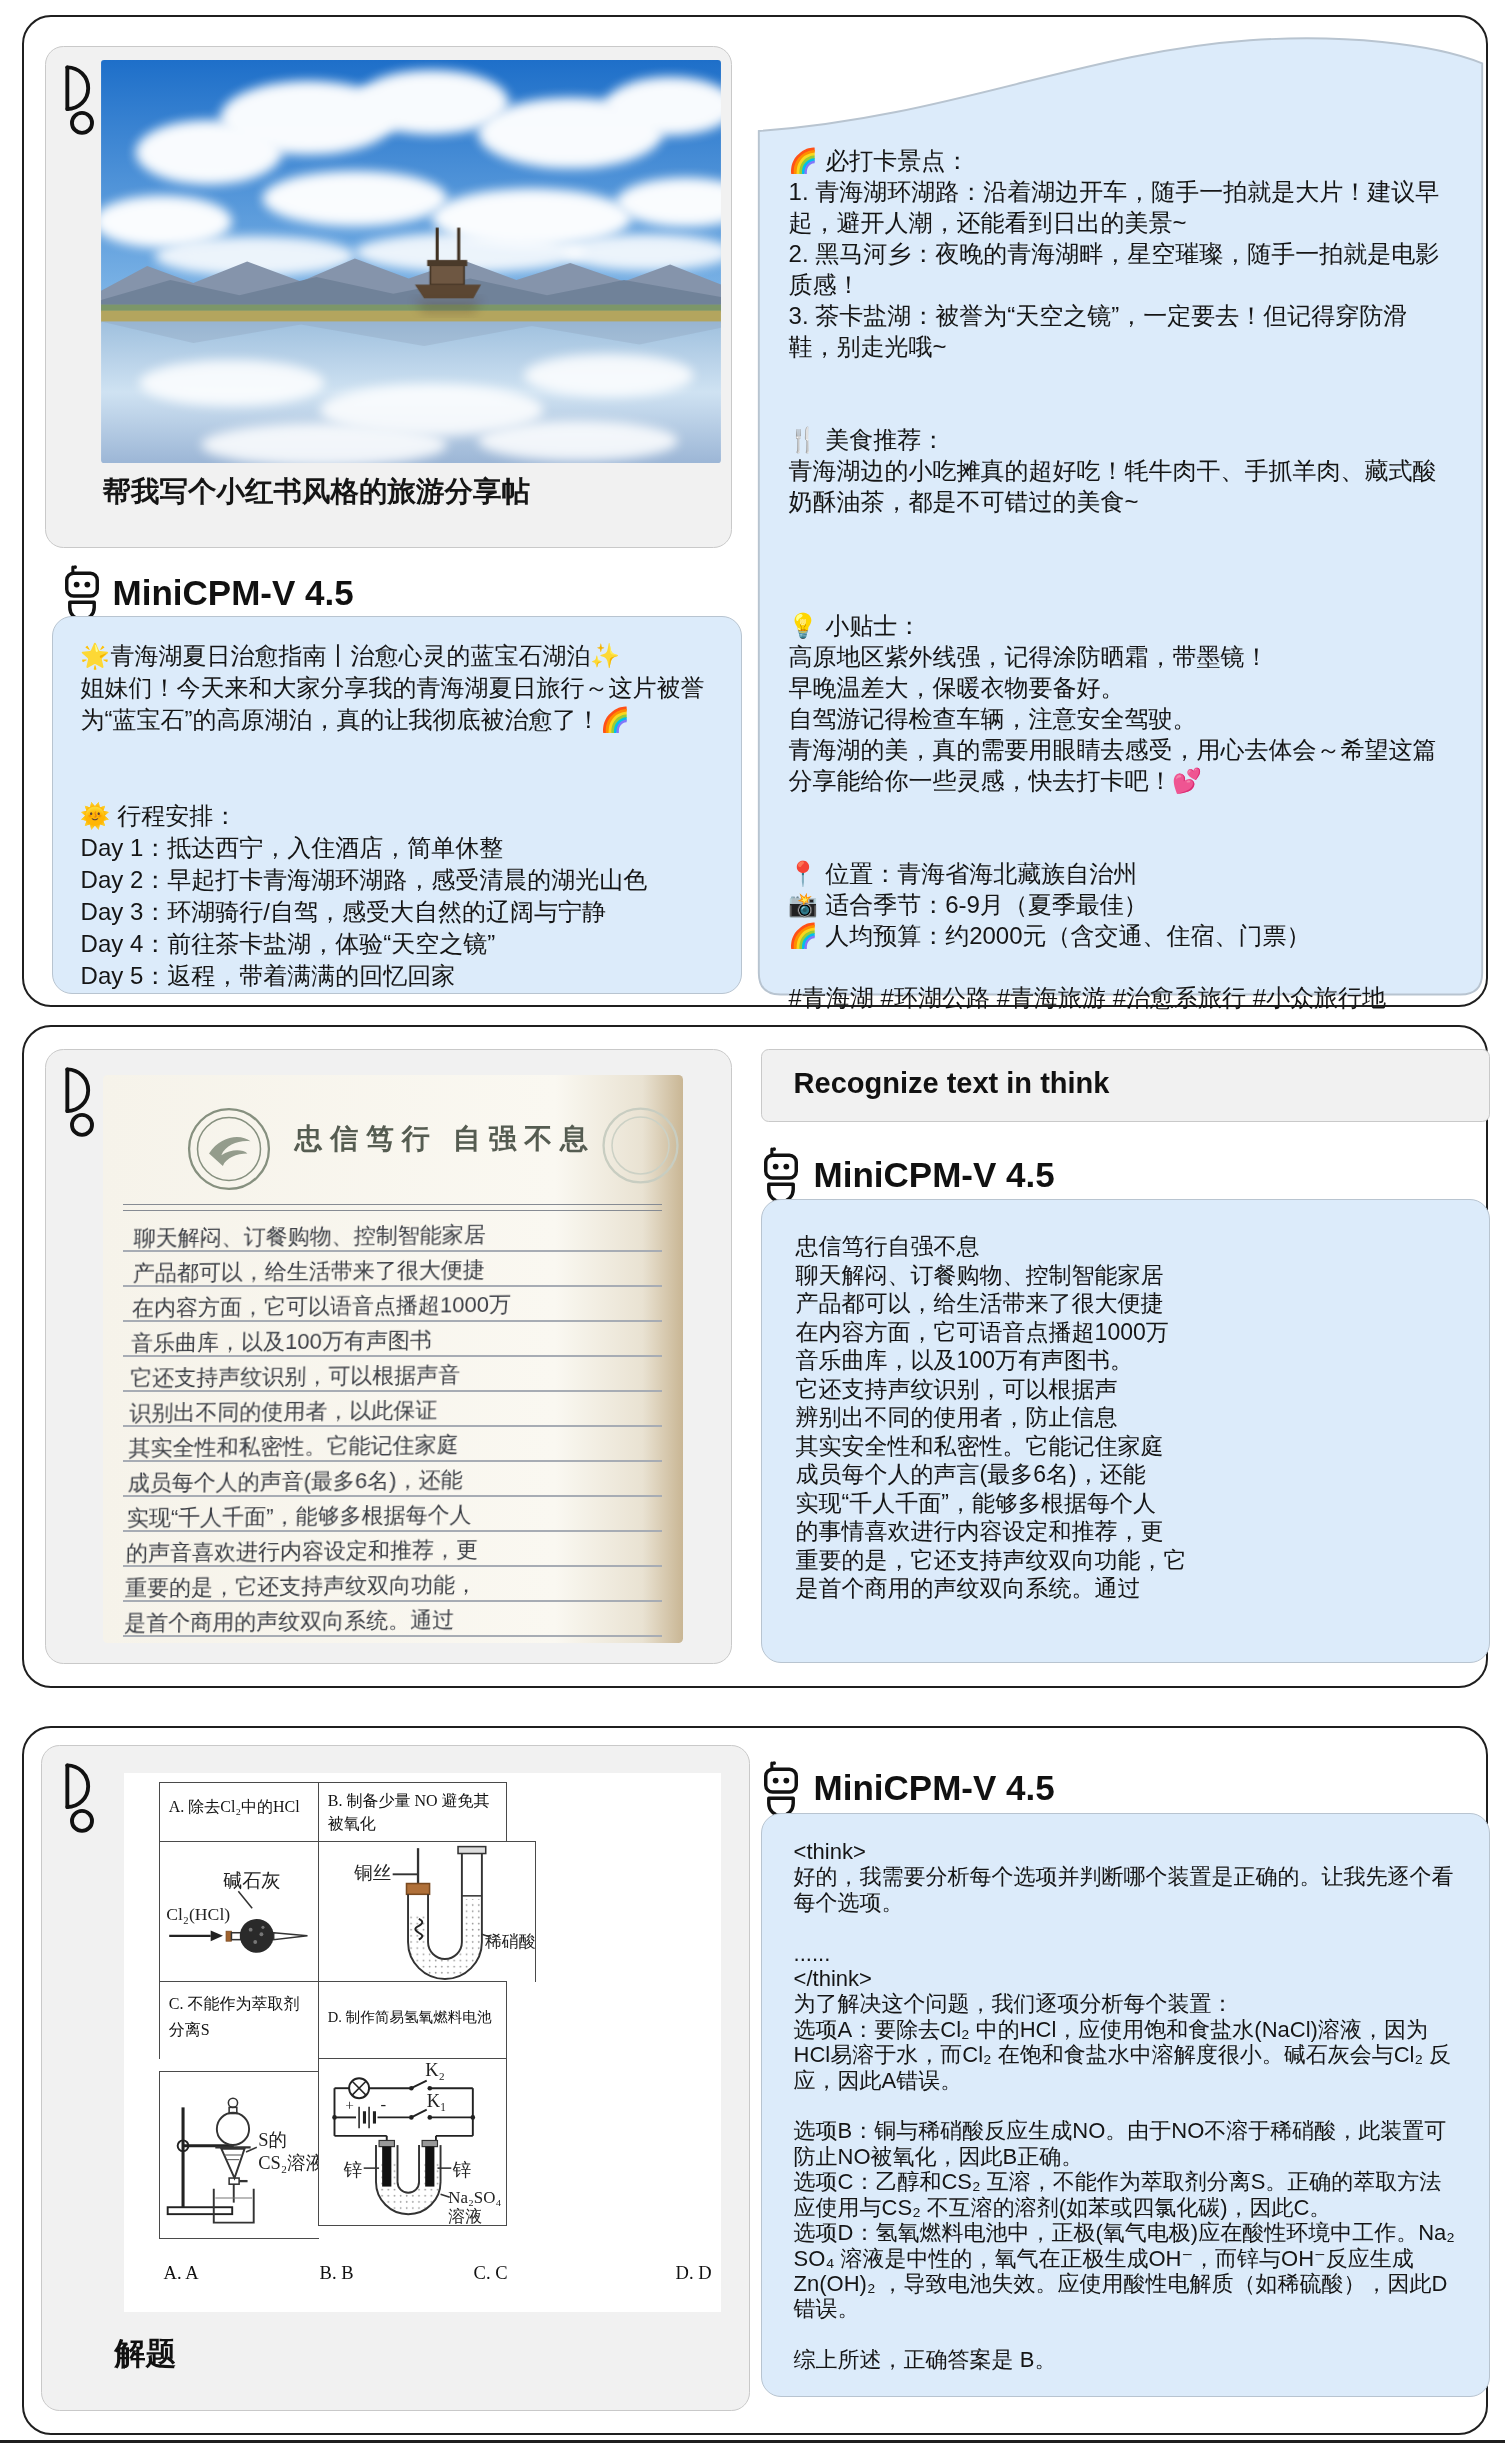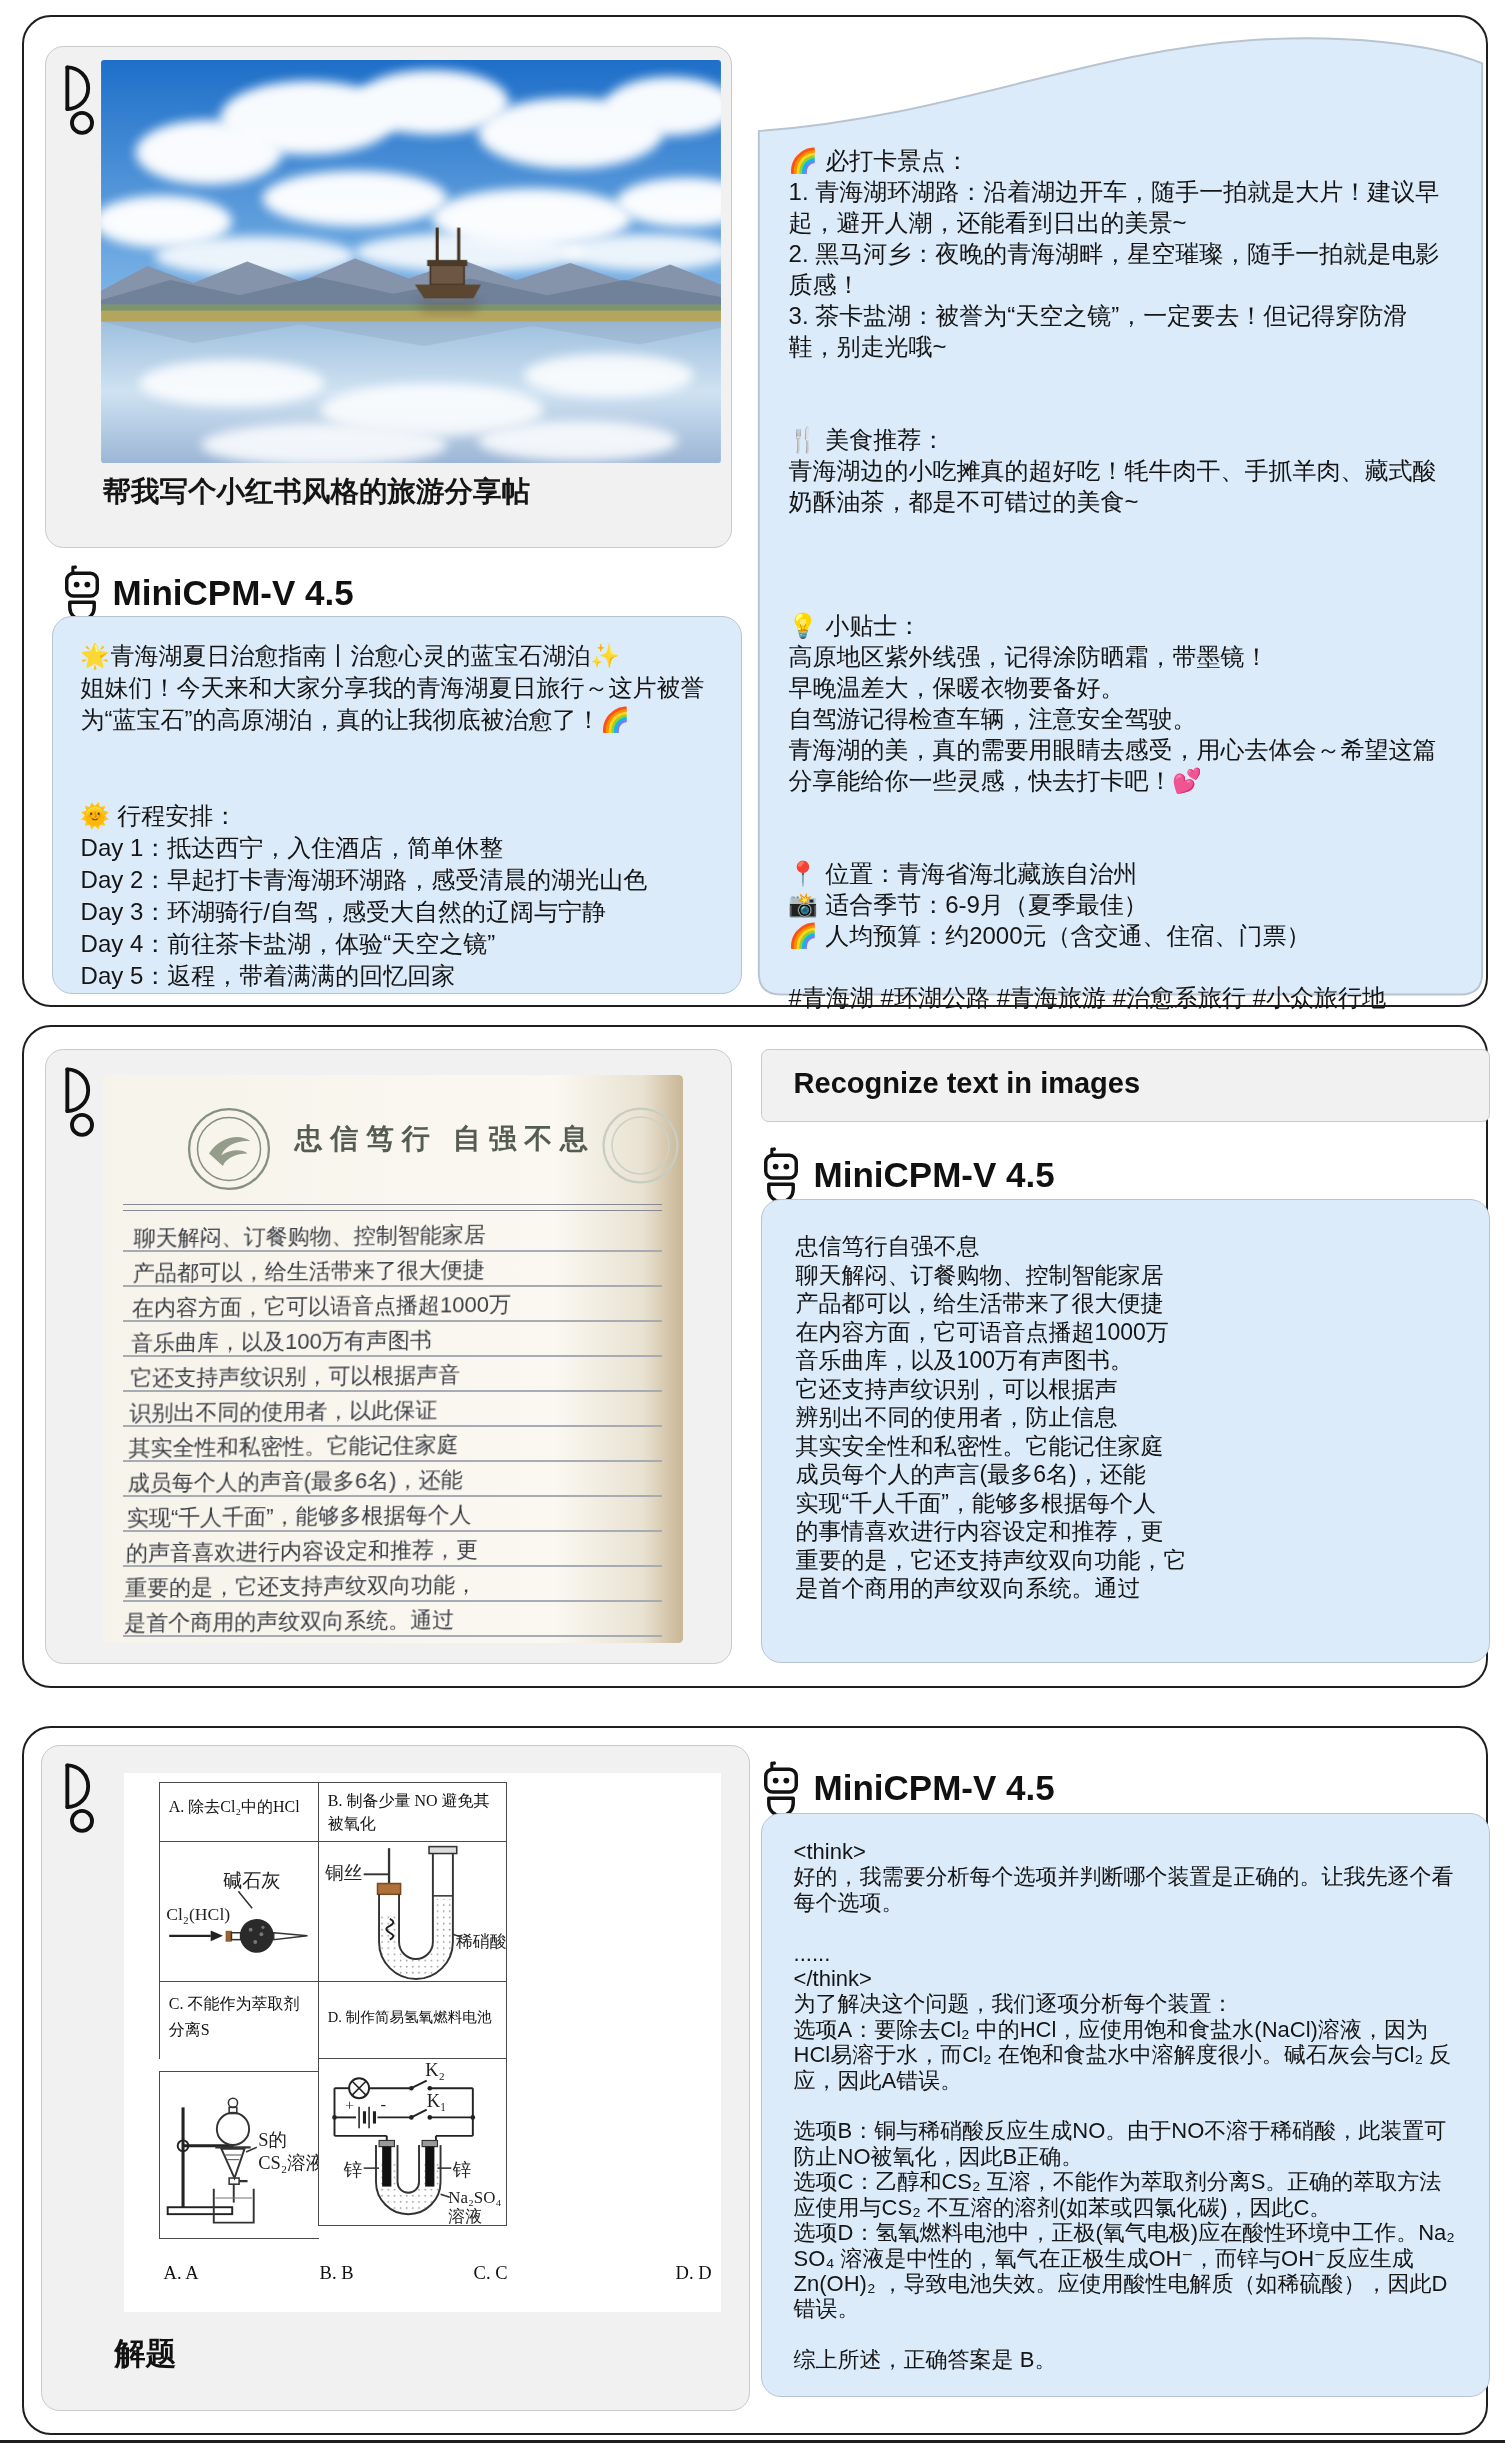--- a/index.html
+++ b/index.html
@@ -178,21 +178,21 @@
 识别出不同的使用者，以此保证
 其实全性和私密性。它能记住家庭
 成员每个人的声音(最多6名)，还能
 实现“千人千面”，能够多根据每个人
 的声音喜欢进行内容设定和推荐，更
 重要的是，它还支持声纹双向功能，
 是首个商用的声纹双向系统。通过</div>
     </div>
 
     <div class="abs bubble-user" style="left:737px;top:21.6px;width:727px;height:71px;border-radius:7.7px;">
-      <div class="abs" style="left:32px;top:17px;font-size:29px;font-weight:bold;">Recognize text in images</div>
+      <div class="abs" style="left:32px;top:17px;font-size:29px;font-weight:bold;">Recognize text in think</div>
     </div>
 
     <svg class="abs" style="left:737px;top:119px;" width="40" height="58" viewBox="0 0 52 76">
       <line x1="14" y1="12" x2="14" y2="4" stroke="#111" stroke-width="4" stroke-linecap="round"></line>
       <circle cx="17" cy="4" r="2.5" fill="#111"></circle>
       <rect x="6" y="12" width="40" height="30" rx="9" stroke="#111" stroke-width="4.5" fill="none"></rect>
       <circle cx="19" cy="27" r="3.8" fill="#111"></circle>
       <circle cx="33" cy="27" r="3.8" fill="#111"></circle>
       <path d="M10,50 h32 v7 a16,16 0 0 1 -32,0 z" stroke="#111" stroke-width="4.5" fill="none" stroke-linejoin="round"></path>
     </svg>
@@ -245,21 +245,21 @@
           <rect x="93" y="118" width="12" height="9" fill="none" stroke="#333" stroke-width="2"></rect>
           <circle cx="126" cy="122" r="22" fill="#2a2a2a"></circle>
           <circle cx="118" cy="114" r="2.5" fill="#777"></circle>
             <circle cx="132" cy="120" r="2.5" fill="#777"></circle>
           <circle cx="124" cy="130" r="2.5" fill="#777"></circle>
             <circle cx="134" cy="111" r="2" fill="#777"></circle>
           <path d="M148,118 L192,122 L148,127 Z" fill="none" stroke="#333" stroke-width="2"></path>
         </svg>
       </div>
 
-      <div class="abs chem-cell" style="left:194px;top:68px;width:187px;height:140px;border-bottom:none;">
+      <div class="abs chem-cell" style="left:194px;top:68px;width:187px;height:140px;border-bottom:none;padding-left:29px;">
         <svg width="187" height="140" viewBox="0 0 243 182">
           <defs>
             <pattern id="dotsB" width="8" height="8" patternUnits="userSpaceOnUse">
                 <circle cx="2" cy="2" r="1.1" fill="#8a8a8a"></circle>
               </pattern>
           </defs>
           <text x="8" y="48" font-size="24" fill="#222">铜丝</text>
           <line x1="58" y1="42" x2="90" y2="42" stroke="#333" stroke-width="2.5"></line>
           <line x1="91" y1="8" x2="91" y2="56" stroke="#333" stroke-width="3"></line>
           <rect x="76" y="54" width="30" height="14" fill="#b07039" stroke="#7a4a20" stroke-width="2"></rect>

